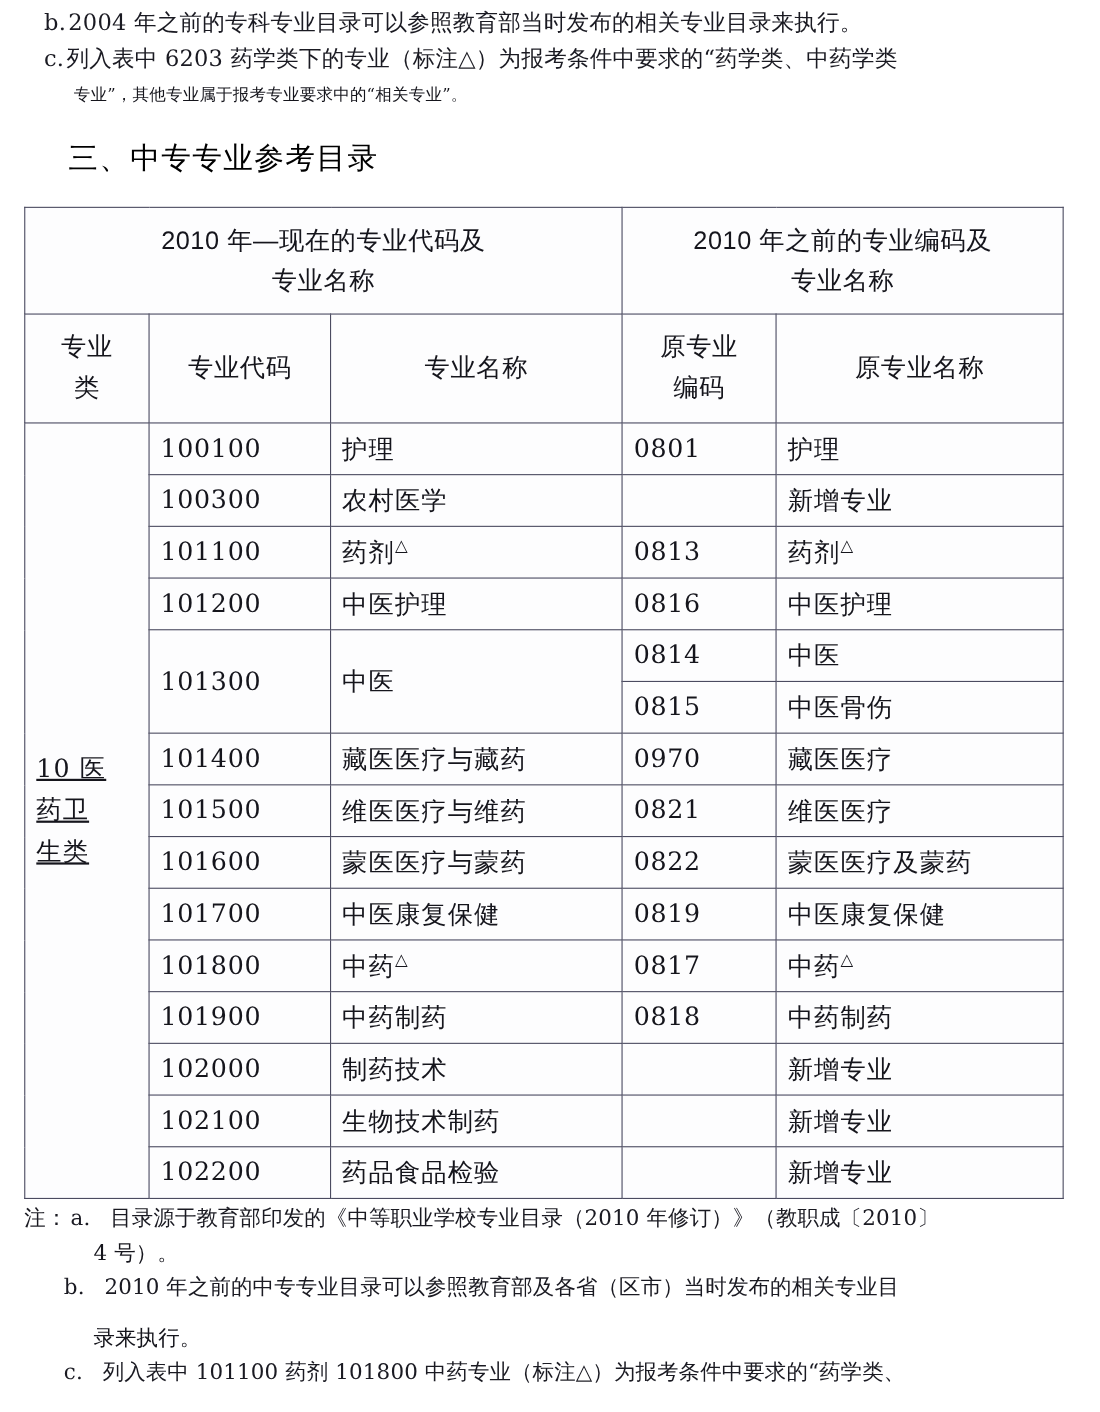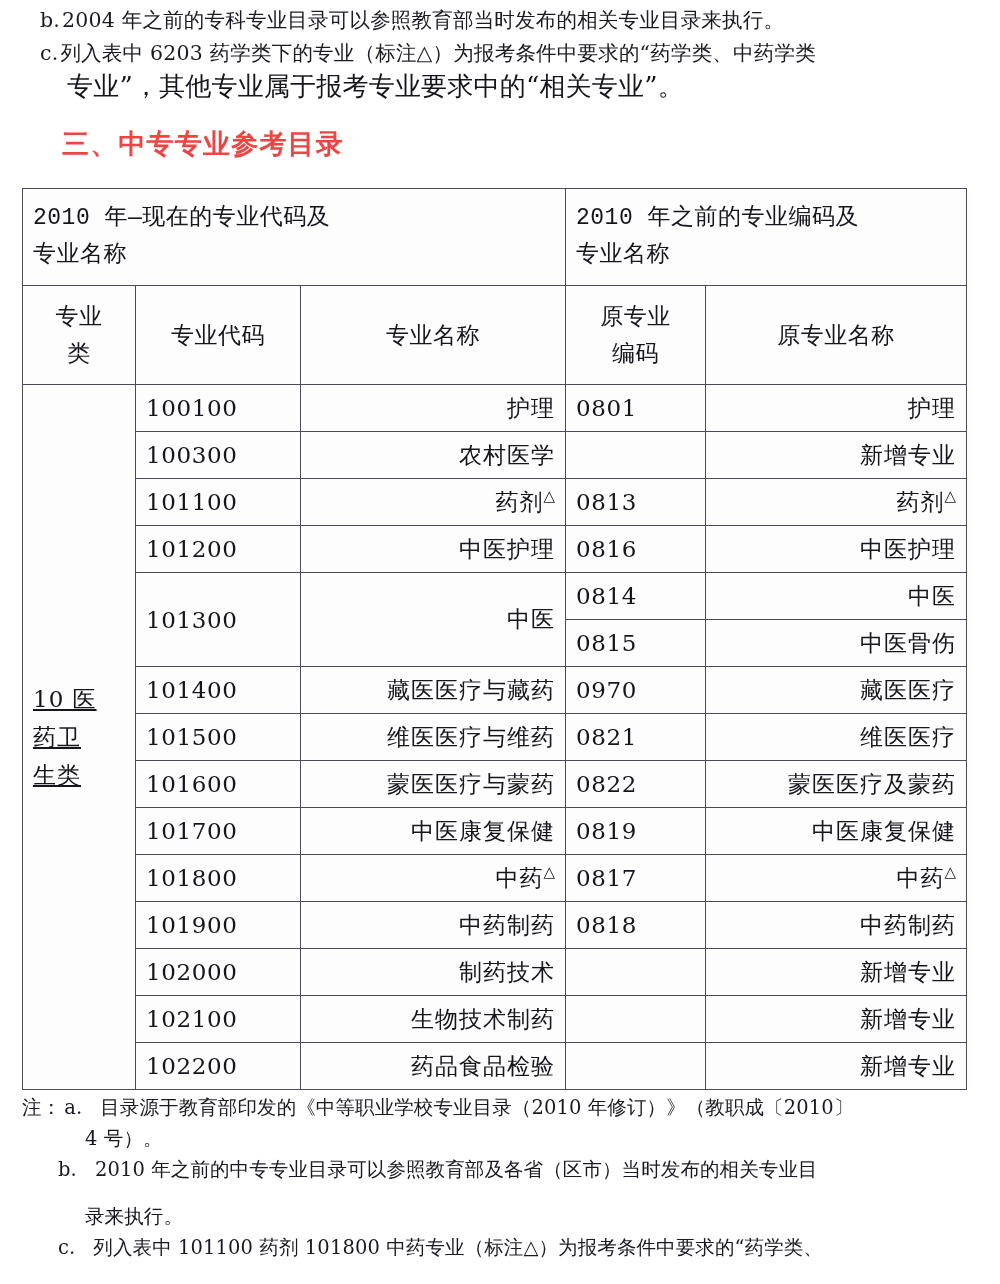--- a/index.html
+++ b/index.html
@@ -35,36 +35,36 @@
   }
   .note-marker {
     flex: 0 0 auto;
     padding-right: 2px;
   }
   .note-body {
     flex: 1 1 auto;
   }
   .note-cont {
     padding-left: 27px;
-    font-size: 26px;
+    font-size: 15px;
     line-height: 33px;
     letter-spacing: 0.2px;
     white-space: nowrap;
   }
 
   
   .section-heading {
     position: absolute;
     left: 62px;
     top: 126px;
     font-size: 27px;
-    font-weight: bold;
+    font-weight: normal;
     letter-spacing: 1.2px;
     font-family: "DejaVu Sans", "Liberation Sans", sans-serif;
-    color: #ef4444;
+    color: #000000;
     white-space: nowrap;
   }
 
   
   .catalog-table {
     position: absolute;
     left: 22px;
     top: 188px;
     width: 944px;
     border-collapse: collapse;
@@ -81,25 +81,26 @@
   }
 
   
   .col-cat    { width: 113px; }
   .col-code   { width: 165px; }
   .col-name   { width: 265px; }
   .col-ocode  { width: 140px; }
   .col-oname  { width: 261px; }
 
   .th-group {
+    text-align: center;
     font-size: 25px;
     line-height: 37px;
     height: 96px;
     letter-spacing: 0.5px;
-    font-family: Liberation Mono, monospace;
+    font-family: Liberation Sans, sans-serif;
     border-radius: 11px;
   }
   .th-sub {
     text-align: center;
     font-size: 25px;
     line-height: 37px;
     height: 98px;
     letter-spacing: 0.5px;
     font-family: "DejaVu Sans", "Liberation Sans", sans-serif;
   }
@@ -112,21 +113,21 @@
     text-decoration: underline;
   }
   .cell-code {
     text-align: left;
     height: 46px;
     font-size: 24px;
     letter-spacing: 0.6px;
     padding-left: 16px;
   }
   .cell-name {
-    text-align: right;
+    text-align: left;
     height: 46px;
     font-size: 24px;
     letter-spacing: 1px;
     padding-left: 14px;
   }
   .cell-tall { height: 93px; }
   .sup-tri {
     font-size: 15px;
     vertical-align: super;
     letter-spacing: 0;

